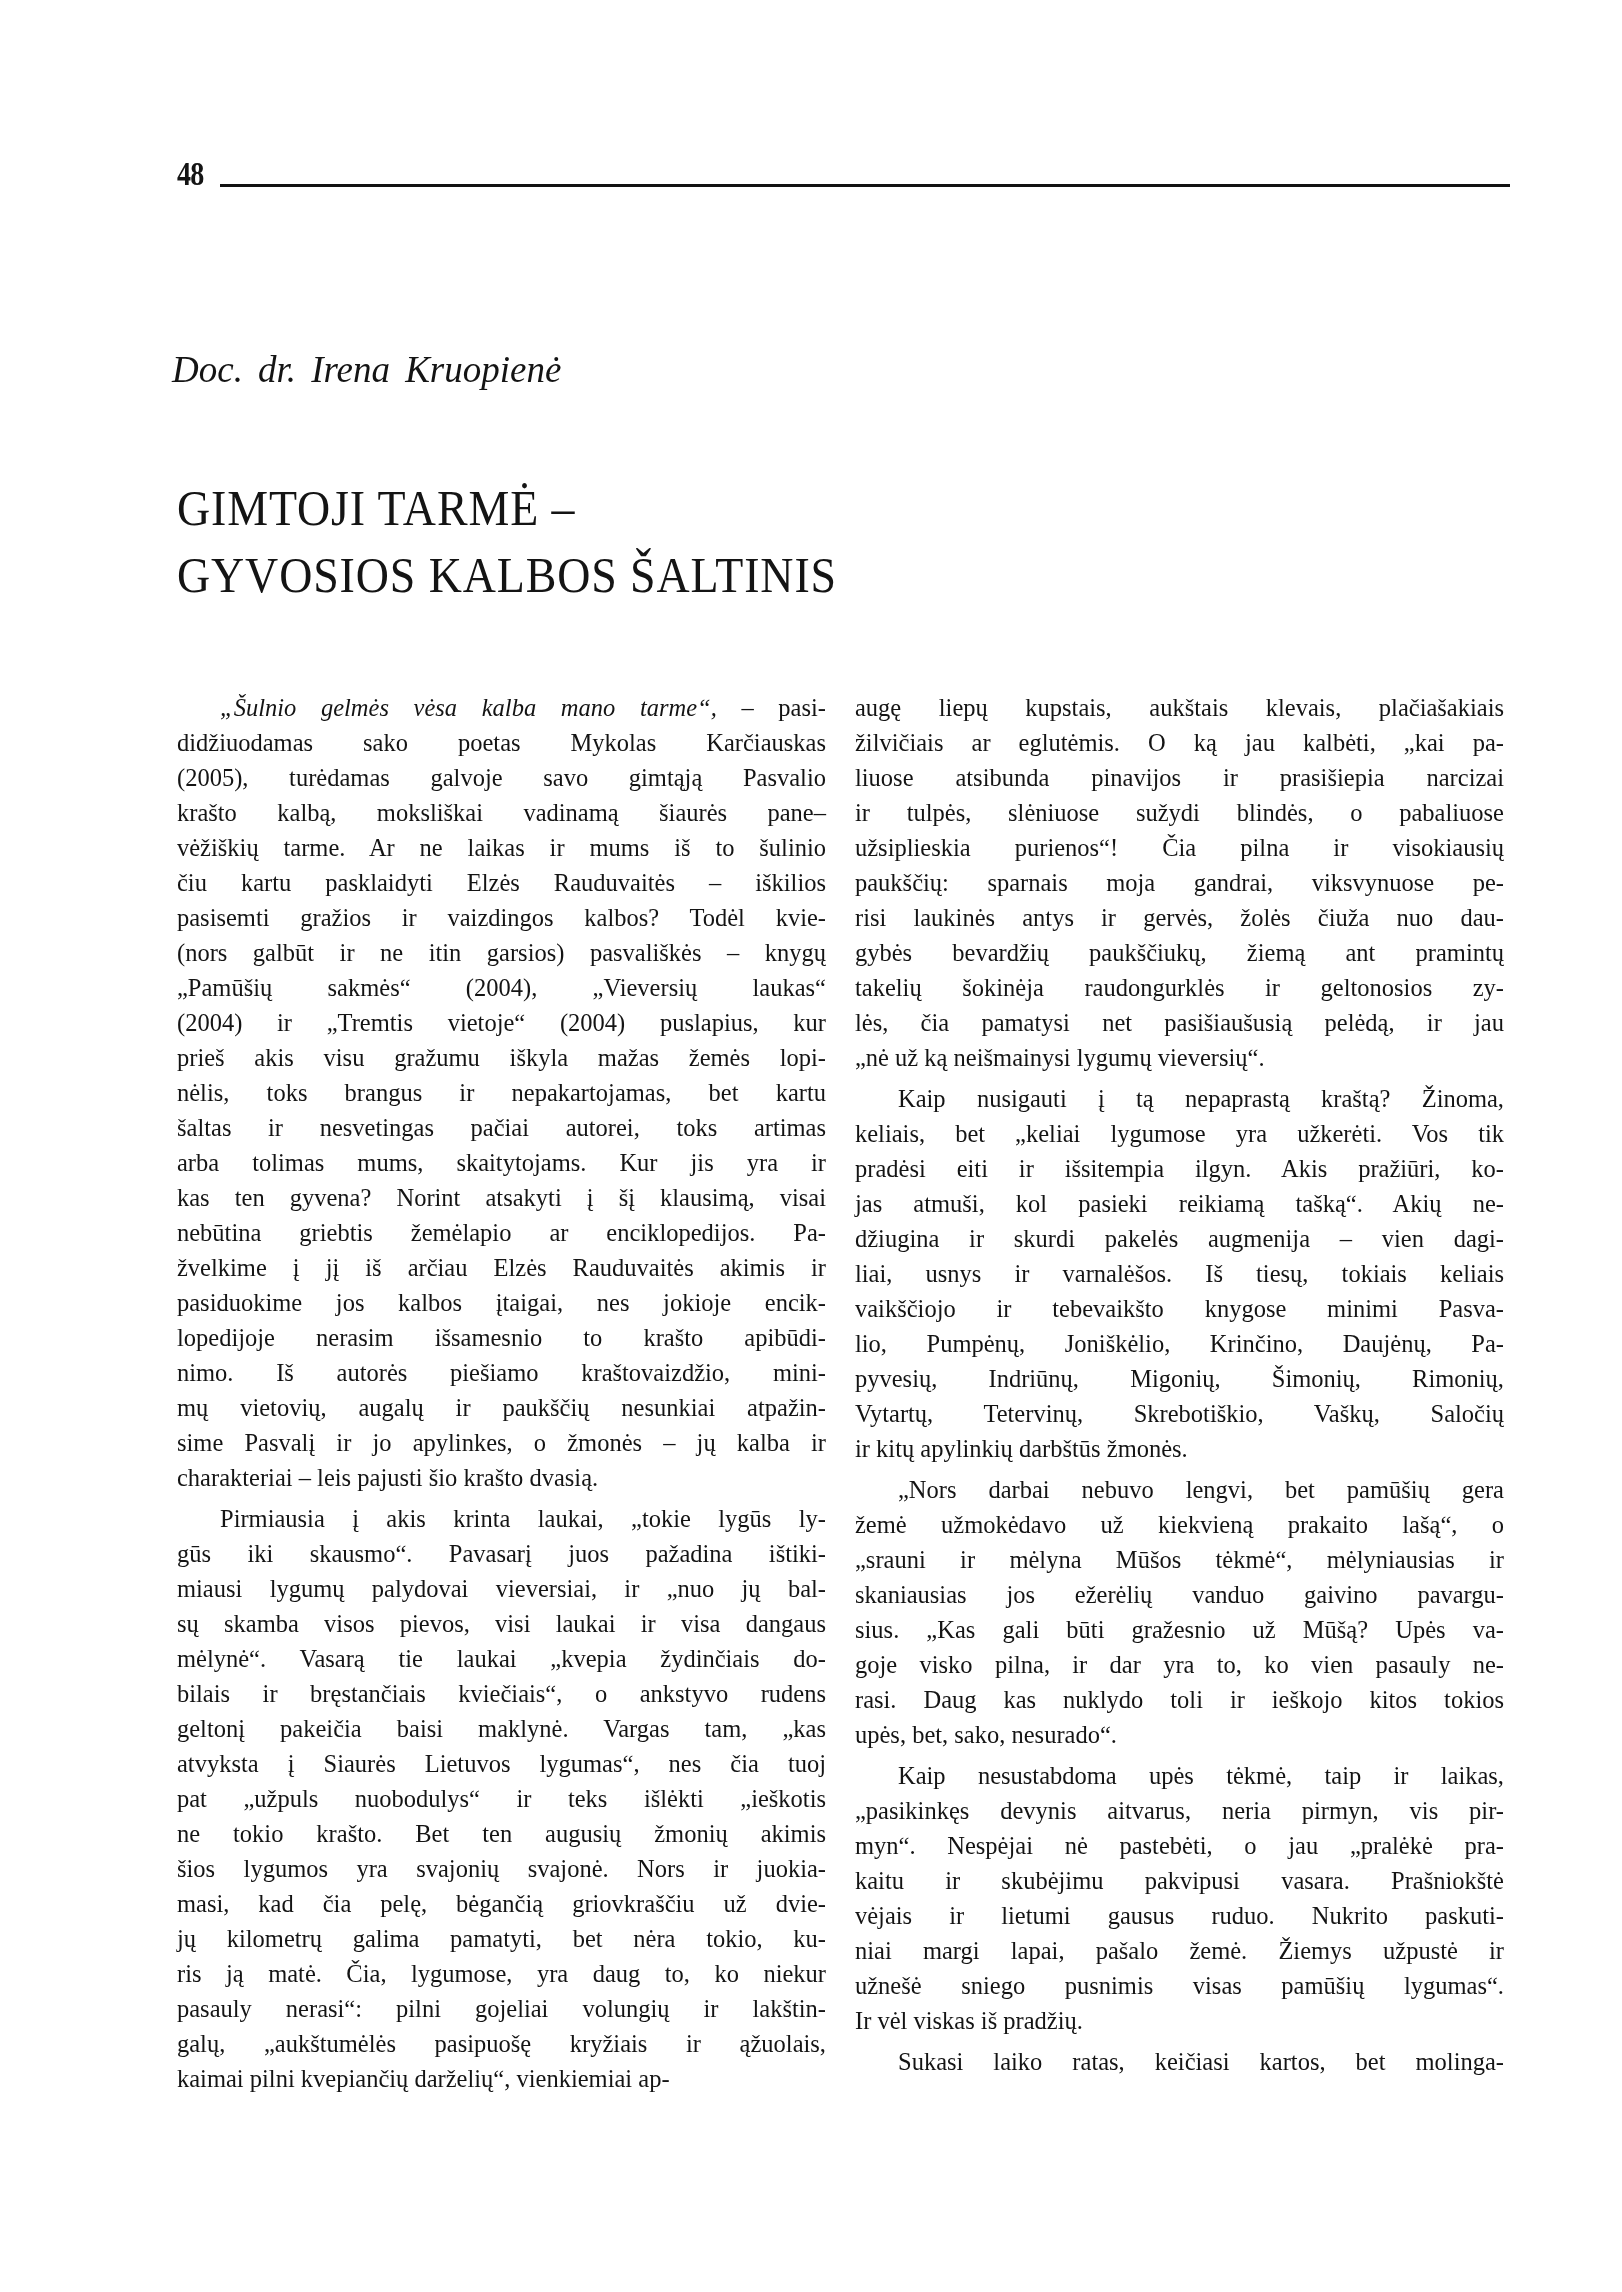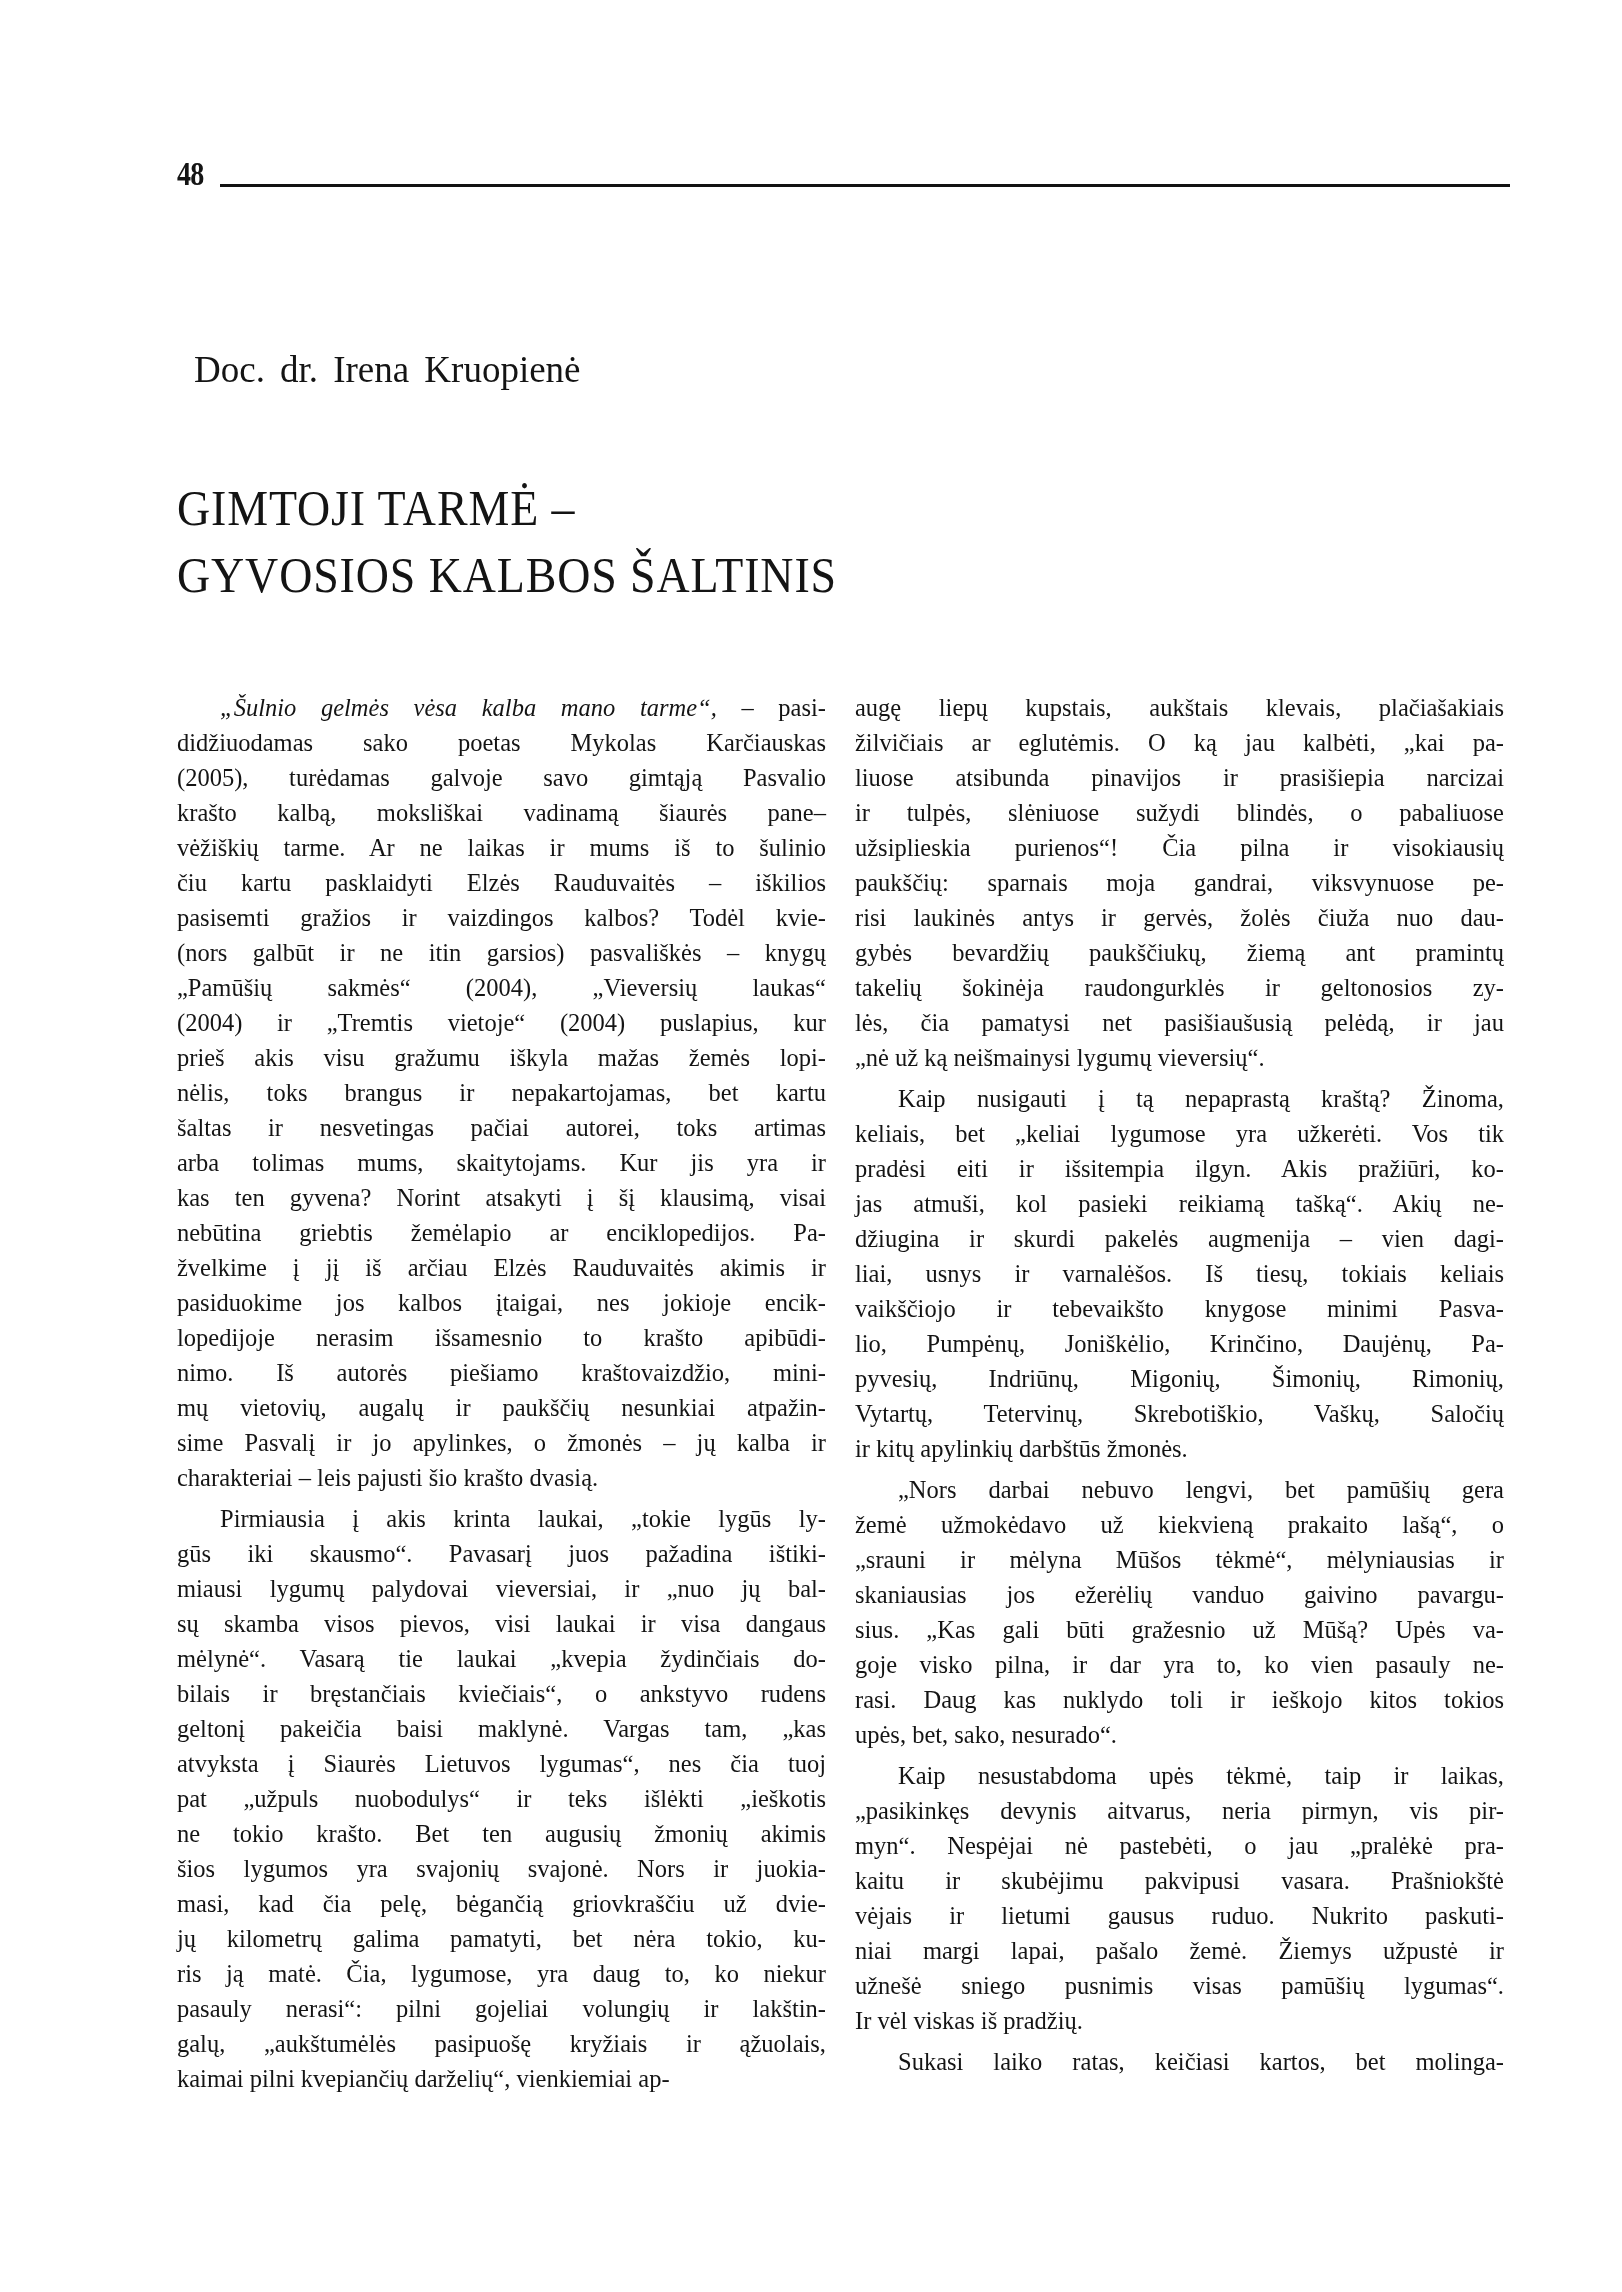--- a/index.html
+++ b/index.html
@@ -1,20 +1,20 @@
 <!DOCTYPE html>
 <html><head>
 <meta charset="utf-8">
 <style>
   html, body { margin: 0; padding: 0; background: #ffffff; }
   body { width: 1622px; height: 2293px; position: relative; overflow: hidden; color: #141414; }
   .page-header { position: absolute; left: 177px; top: 127px; width: 1333px; height: 39px; margin-top: 28px; }
   .page-number { position: absolute; left: 0; top: 0; font-family: "Liberation Serif", serif; font-weight: bold; font-size: 33px; line-height: 39px; letter-spacing: -1px; transform: scaleX(0.85); transform-origin: left; }
   .header-rule { position: absolute; left: 43px; right: 0; top: 29px; height: 2.9px; background: #111; }
-  .author { position: absolute; left: 194px; top: 348px; font-family: "Liberation Serif", serif; font-size: 37px; line-height: 43px; word-spacing: 5.9px; }
+  .author { position: absolute; left: 172px; top: 348px; font-family: "Liberation Serif", serif; font-style: italic; font-size: 37px; line-height: 43px; word-spacing: 5.9px; }
   .title { position: absolute; left: 177px; top: 475px; font-family: "Liberation Serif", serif; font-size: 51px; line-height: 67px; letter-spacing: 1px; transform: scaleX(0.9); transform-origin: left top; }
   .title div { white-space: nowrap; }
   .column { position: absolute; top: 690px; width: 649px; font-family: "Liberation Serif", serif; font-size: 24.5px; line-height: 35px; text-align: justify; }
   .col-left { left: 177px; }
   .col-right { left: 855px; }
   .para { margin: 0 0 5.9px 0; text-indent: 0; }
   .line { display: block; text-align: justify; text-align-last: justify; white-space: nowrap; overflow: visible; }
   .line.last { text-align-last: left; }
   .line.first { padding-left: 43px; }
   em { font-style: italic; }

